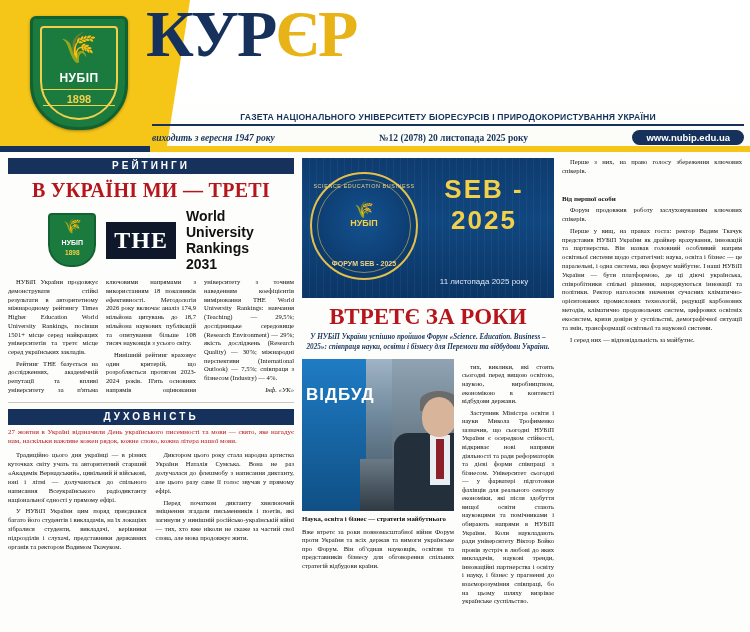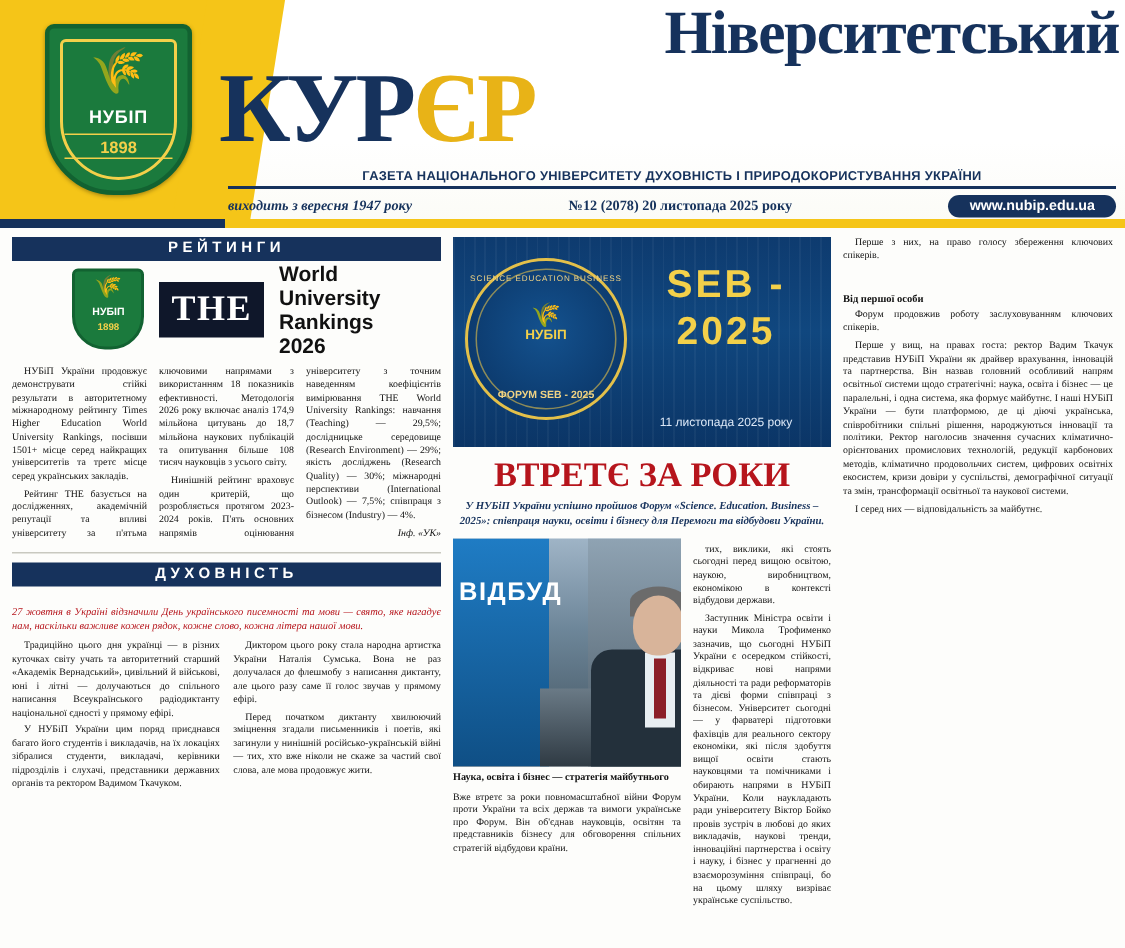--- a/index.html
+++ b/index.html
@@ -257,26 +257,25 @@
     column-count: 2;
     column-gap: 9px;
     font-size: 6.6px;
     line-height: 1.34;
     text-align: justify;
     hyphens: auto;
   }
   .cols2 p { margin: 0 0 3px; text-indent: 8px; }
 
   .lede {
-    font-style: italic;
     color: #b6151c;
     font-size: 7px;
     line-height: 1.35;
     text-align: justify;
-    margin: 13px 0 5px;
+    margin: 3px 0 5px;
   }
 
   
   .seb-poster {
     position: relative;
     height: 140px;
     background: linear-gradient(180deg,#0e3b6f 0%, #10477f 45%, #0b3566 100%);
     overflow: hidden;
     color: #fff;
   }
@@ -457,53 +456,53 @@
 
     <div class="logo-shield">
       <div class="inner-ring"></div>
       <div class="logo-wheat">🌾</div>
       <div class="logo-band"></div>
       <div class="logo-acr">НУБІП</div>
       <div class="logo-year">1898</div>
     </div>
 
     <div class="mast-title">
-      <div class="mast-line1">Ніверситетський</div>
       <div class="mast-line2">
         <span class="k-blue">КУР</span><span class="k-yellow">ЄР</span>
       </div>
     </div>
 
-    <div class="mast-sub">ГАЗЕТА НАЦІОНАЛЬНОГО УНІВЕРСИТЕТУ ДУХОВНІСТЬ І ПРИРОДОКОРИСТУВАННЯ УКРАЇНИ</div>
+    <div class="mast-sub">ГАЗЕТА НАЦІОНАЛЬНОГО УНІВЕРСИТЕТУ БІОРЕСУРСІВ І ПРИРОДОКОРИСТУВАННЯ УКРАЇНИ</div>
     <div class="mast-rule"></div>
     <div class="mast-info">
       <span class="since">виходить з вересня 1947 року</span>
       <span>№12 (2078) 20 листопада 2025 року</span>
       <span class="mast-url">www.nubip.edu.ua</span>
     </div>
     <div class="mast-stripe"></div>
   </div>
 
   <div class="content">
 
     <div class="col-left">
       <div class="section-label">РЕЙТИНГИ</div>
+      <div class="headline-red">В УКРАЇНІ МИ — ТРЕТІ</div>
 
       <div class="rank-row">
         <div class="rank-shield">
           <div class="rs-wheat">🌾</div>
           <div class="rs-txt">НУБІП</div>
           <div class="rs-yr">1898</div>
         </div>
         <div class="the-logo">THE</div>
         <div class="the-words">
           <div>World</div>
           <div>University</div>
           <div>Rankings</div>
-          <div class="yr">2026</div>
+          <div class="yr">2031</div>
         </div>
       </div>
 
       <div class="cols3">
         <p>НУБіП України продовжує демонструвати стійкі результати в авторитетному міжнародному рейтингу Times Higher Education World University Rankings, посівши 1501+ місце серед найкращих університетів та третє місце серед українських закладів.</p>
         <p>Рейтинг THE базується на дослідженнях, академічній репутації та впливі університету за п'ятьма ключовими напрямами з використанням 18 показників ефективності. Методологія 2026 року включає аналіз 174,9 мільйона цитувань до 18,7 мільйона наукових публікацій та опитування більше 108 тисяч науковців з усього світу.</p>
         <p>Нинішній рейтинг враховує один критерій, що розробляється протягом 2023-2024 років. П'ять основних напрямів оцінювання університету з точним наведенням коефіцієнтів вимірювання THE World University Rankings: навчання (Teaching) — 29,5%; дослідницьке середовище (Research Environment) — 29%; якість досліджень (Research Quality) — 30%; міжнародні перспективи (International Outlook) — 7,5%; співпраця з бізнесом (Industry) — 4%.</p>
         <p class="tail">Інф. «УК»</p>
       </div>
 

